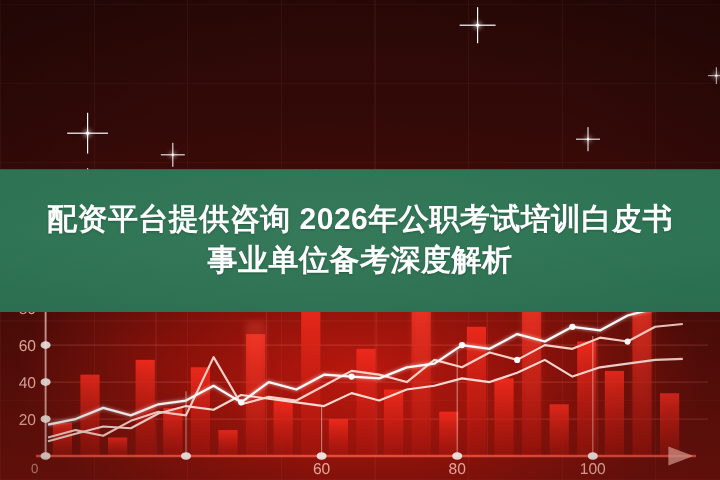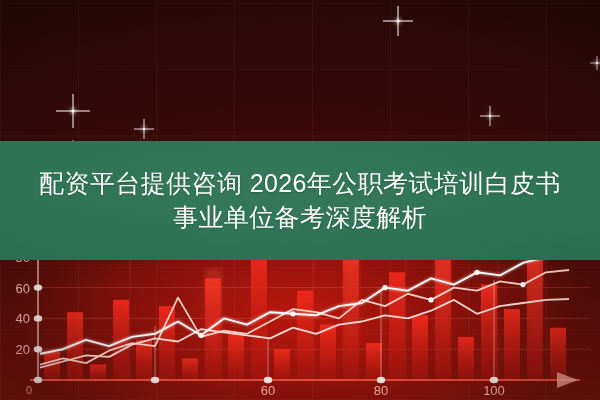--- a/index.html
+++ b/index.html
@@ -53,21 +53,21 @@
     background:radial-gradient(ellipse 80% 140% at 45% 45%, rgba(60,125,95,.55) 0%, rgba(40,100,74,0) 70%);
   }
   .title-wrap{
     position:absolute;left:0;top:141px;width:600px;height:119px;
     display:flex;flex-direction:column;align-items:center;justify-content:center;
     gap:7px;
   }
   .tline{
     color:#ffffff;
     font-size:25px;
-    font-weight:normal;
+    font-weight:bold;
     letter-spacing:.4px;
     line-height:1.08;
     white-space:nowrap;
     text-shadow:0 1px 2px rgba(0,0,0,.22);
   }
   .tline2{font-size:25px;}
 </style>
 </head>
 <body>
 

